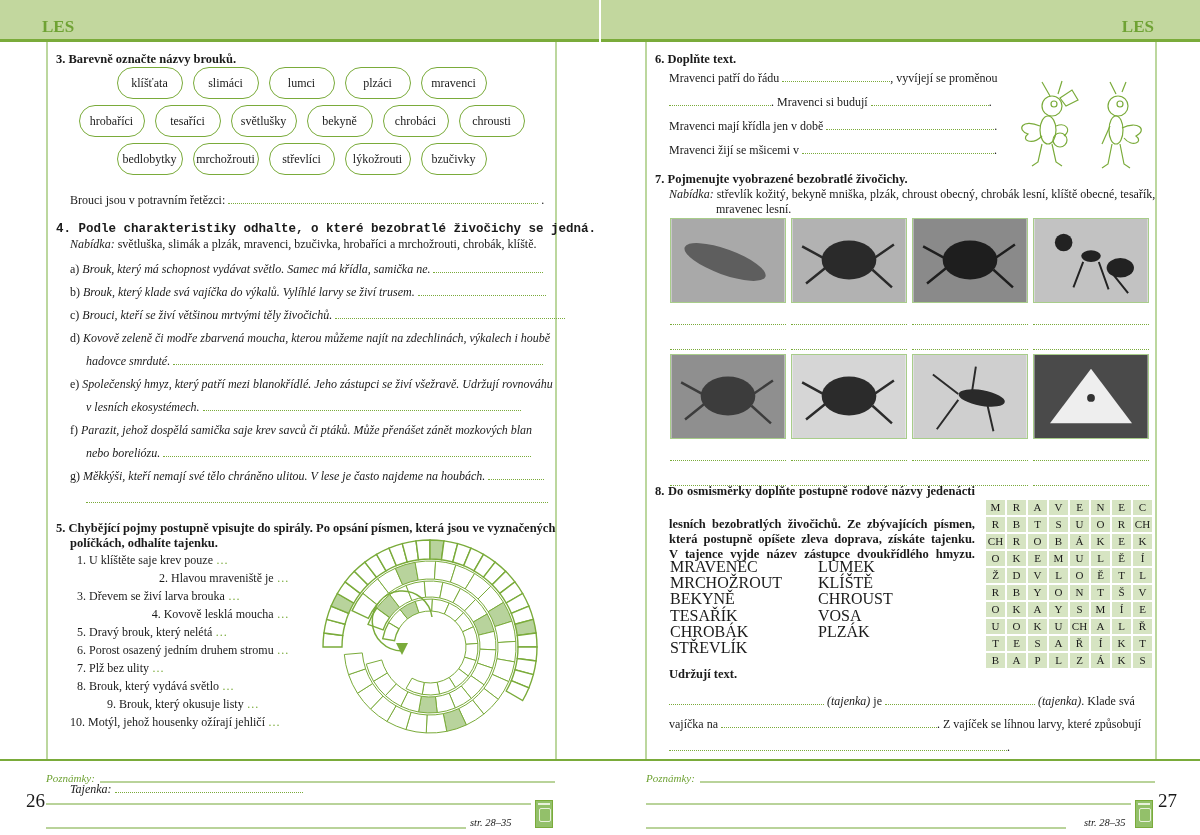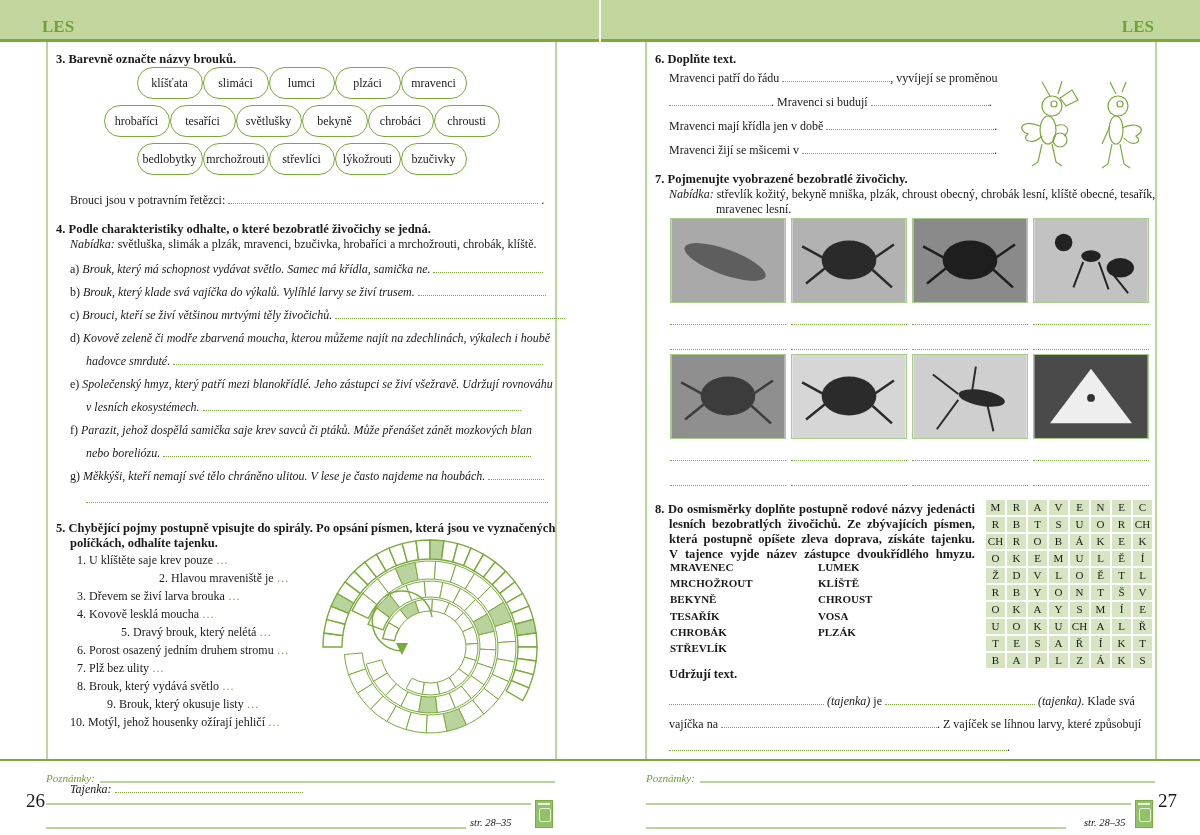--- a/index.html
+++ b/index.html
@@ -19,38 +19,38 @@
   .bottom-rule { position: absolute; top: 759px; height: 2px; background: #7aab3a; }
   #brule-left { left: 0; width: 600px; }
   #brule-right { left: 600px; width: 600px; }
 
   .ex-title { position: absolute; font-weight: bold; font-size: 12.5px; line-height: 15px; }
   .txt { position: absolute; font-size: 12px; line-height: 15px; white-space: nowrap; }
   .it { font-style: italic; }
   .dots { display: inline-block; border-bottom: 1.5px dotted #7aab3a; height: 10px; vertical-align: baseline; }
 
   
-  .pill-row { position: absolute; display: flex; justify-content: center; }
+  .pill-row { position: absolute; display: flex; justify-content: center; gap: 10px; }
   .pill { width: 66px; height: 32px; border: 1.5px solid #7aab3a; border-radius: 16px; display: flex; align-items: center; justify-content: center; font-size: 12px; background: #fff; }
 
   
   .list5 { position: absolute; left: 70px; top: 551px; }
   .list5 .li { height: 18px; line-height: 18px; font-size: 12px; white-space: nowrap; }
   .ell { color: #7aab3a; }
 
   
   .photo { position: absolute; width: 116px; height: 85px; border: 1.5px solid #a8cd8a; overflow: hidden; }
   .photo svg { width: 100%; height: 100%; display: block; }
   .ans-line { position: absolute; height: 2px; border-bottom: 1.5px dotted #7aab3a; width: 116px; }
 
   
   .grid { position: absolute; left: 986px; top: 500px; display: grid; grid-template-columns: repeat(8, 19px); grid-auto-rows: 15px; gap: 2px; }
   .cell { background: #d6e4c2; display: flex; align-items: center; justify-content: center; font-size: 11px; line-height: 1; }
 
-  .words { position: absolute; font-size: 11px; line-height: 16.2px; font-weight: bold; }
+  .words { position: absolute; font-size: 16px; line-height: 16.2px; }
 
   
   .notes-label { position: absolute; top: 772px; font-style: italic; font-size: 11px; color: #6fa234; }
   .fline { position: absolute; height: 1.5px; background: #b9d39a; }
   .page-num { position: absolute; top: 790px; font-size: 19px; }
   .str-ref { position: absolute; top: 817px; font-style: italic; font-size: 10.5px; }
   .logo { position: absolute; top: 800px; width: 18px; height: 28px; background: #93c06a; border: 1px solid #7aab3a; }
   .logo::before { content: ""; position: absolute; left: 3px; top: 7px; width: 10px; height: 12px; border: 1px solid #e8f1dc; border-radius: 2px; }
   .logo::after { content: ""; position: absolute; left: 2px; top: 2px; width: 12px; height: 2px; background: #e8f1dc; }
 </style>
@@ -92,21 +92,21 @@
       <div class="pill">lýkožrouti</div>
       <div class="pill">bzučivky</div>
     </div>
   <div class="txt" style="left:70px;top:193px;">
     <span>Brouci jsou v potravním řetězci:</span>
     <span class="dots" style="width:310px;"></span> .
   </div>
 </section>
 
 <section>
-  <div class="ex-title" style="left:56px;top:222px;">4. Podle charakteristiky odhalte, o které bezobratlé živočichy se jedná.</div>
+  <div class="ex-title" style="left:56px;top:222px;font-family:Liberation Mono, monospace;">4. Podle charakteristiky odhalte, o které bezobratlé živočichy se jedná.</div>
   <div class="txt" style="left:70px;top:237px;">
     <span class="it">Nabídka:</span>
     <span>světluška, slimák a plzák, mravenci, bzučivka, hrobaříci a mrchožrouti, chrobák, klíště.</span>
   </div>
   <div id="ex4-items">
       <div class="txt" style="left:70px;top:262px;"><span>a) </span><span class="it">Brouk, který má schopnost vydávat světlo. Samec má křídla, samička ne. </span><span class="dots" style="width: 110px;"></span></div>
       <div class="txt" style="left:70px;top:285px;"><span>b) </span><span class="it">Brouk, který klade svá vajíčka do výkalů. Vylíhlé larvy se živí trusem. </span><span class="dots" style="width: 128px;"></span></div>
       <div class="txt" style="left:70px;top:308px;"><span>c) </span><span class="it">Brouci, kteří se živí většinou mrtvými těly živočichů. </span><span class="dots" style="width: 230px;"></span></div>
       <div class="txt" style="left:70px;top:331px;"><span>d) </span><span class="it">Kovově zeleně či modře zbarvená moucha, kterou můžeme najít na zdechlinách, výkalech i houbě </span></div>
       <div class="txt" style="left: 86px; top: 354px;"><span class="it">hadovce smrduté. </span><span class="dots" style="width: 370px;"></span></div>
@@ -119,22 +119,22 @@
     </div>
 </section>
 
 <section>
   <div class="ex-title" style="left:56px;top:521px;">5. Chybějící pojmy postupně vpisujte do spirály. Po opsání písmen, která jsou ve vyznačených</div>
   <div class="ex-title" style="left:70px;top:536px;">políčkách, odhalíte tajenku.</div>
   <div class="list5" id="ex5-list">
       <div class="li" style="padding-left:7px;"><span>1. U klíštěte saje krev pouze </span><span class="ell">…</span></div>
       <div class="li" style="padding-left:7px;text-align:right;"><span>2. Hlavou mraveniště je </span><span class="ell">…</span></div>
       <div class="li" style="padding-left:7px;"><span>3. Dřevem se živí larva brouka </span><span class="ell">…</span></div>
-      <div class="li" style="padding-left:7px;"><span>4. Kovově lesklá moucha </span><span class="ell">…</span></div>
-      <div class="li" style="padding-left:7px;margin-left:44px;"><span>5. Dravý brouk, který nelétá </span><span class="ell">…</span></div>
+      <div class="li" style="padding-left:7px;text-align:right;"><span>4. Kovově lesklá moucha </span><span class="ell">…</span></div>
+      <div class="li" style="padding-left:7px;"><span>5. Dravý brouk, který nelétá </span><span class="ell">…</span></div>
       <div class="li" style="padding-left:7px;"><span>6. Porost osazený jedním druhem stromu </span><span class="ell">…</span></div>
       <div class="li" style="padding-left:7px;"><span>7. Plž bez ulity </span><span class="ell">…</span></div>
       <div class="li" style="padding-left:7px;"><span>8. Brouk, který vydává světlo </span><span class="ell">…</span></div>
       <div class="li" style="padding-left:7px;text-align:center;"><span>9. Brouk, který okusuje listy </span><span class="ell">…</span></div>
       <div class="li"><span>10. Motýl, jehož housenky ožírají jehličí </span><span class="ell">…</span></div>
     </div>
   <div class="txt it" style="left:70px;top:782px;">
     <span>Tajenka:</span>
     <span class="dots" style="width:188px;"></span>
   </div>
@@ -355,21 +355,21 @@
       <div class="ans-line" style="left:1033px;top:459px;"></div>
       <div class="ans-line" style="left:670px;top:484px;"></div>
       <div class="ans-line" style="left:791px;top:484px;"></div>
       <div class="ans-line" style="left:912px;top:484px;"></div>
       <div class="ans-line" style="left:1033px;top:484px;"></div>
     </div>
 </section>
 
 <section>
   <div id="ex8-title">
-      <div class="ex-title" style="left:655px;top:502px;width:320px;text-align:justify;text-align-last:justify;">8. Do osmisměrky doplňte postupně rodové názvy jedenácti</div>
+      <div class="ex-title" style="left:655px;top:484px;width:320px;text-align:justify;text-align-last:justify;">8. Do osmisměrky doplňte postupně rodové názvy jedenácti</div>
       <div class="ex-title" style="left:669px;top:517px;width:306px;text-align:justify;text-align-last:justify;">lesních bezobratlých živočichů. Ze zbývajících písmen,</div>
       <div class="ex-title" style="left:669px;top:532px;width:306px;text-align:justify;text-align-last:justify;">která postupně opíšete zleva doprava, získáte tajenku.</div>
       <div class="ex-title" style="left:669px;top:547px;width:306px;text-align:justify;text-align-last:justify;">V tajence vyjde název zástupce dvoukřídlého hmyzu.</div>
     </div>
   <div class="words" style="left:670px;top:559px;" id="words1">
       <div>MRAVENEC</div>
       <div>MRCHOŽROUT</div>
       <div>BEKYNĚ</div>
       <div>TESAŘÍK</div>
       <div>CHROBÁK</div>

